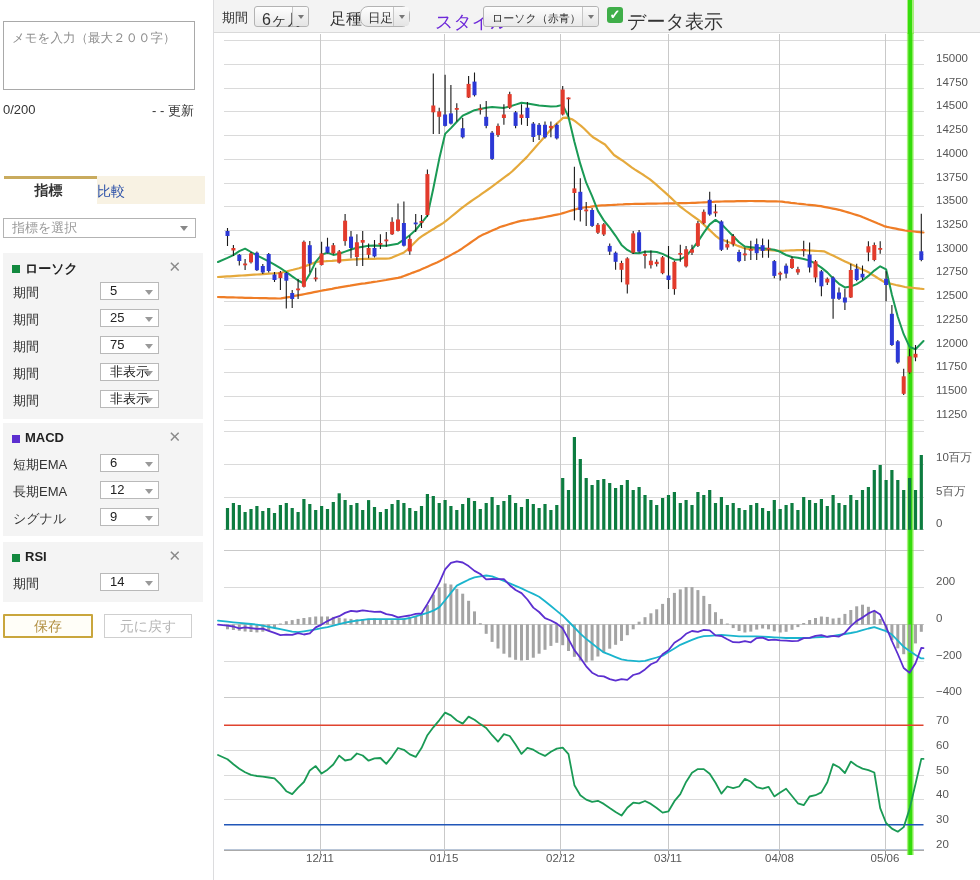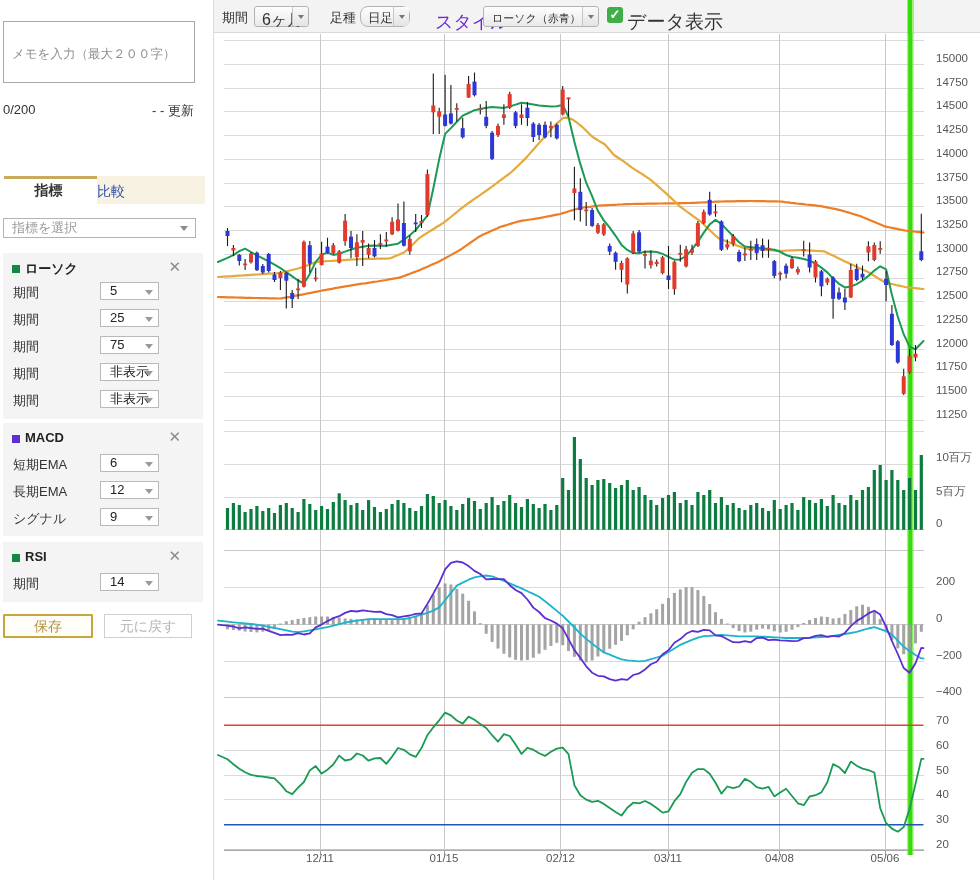--- a/index.html
+++ b/index.html
@@ -12,22 +12,22 @@
 border-left:4px solid transparent;border-right:4px solid transparent;border-top:5px solid #999}
 .seclabel{position:absolute;font-size:13px;color:#333}
 .xicon{position:absolute;right:22px;font-size:15px;color:#8a8a8a;font-weight:400}
 .sq{position:absolute;left:9px;width:8px;height:8px}
 .hdr{position:absolute;left:22px;font-size:13px;font-weight:bold;color:#222}
 </style></head>
 <body>
 <div id="wrap">
 
 <div class="abs" style="left:0;top:0;width:213px;height:880px;background:#fff">
-  <div class="abs" style="left:3px;top:21px;width:192px;height:62px;border:1px solid #a9a9a9;
-       font-size:12.5px;color:#8f8f8f;padding:24px 8px">メモを入力（最大２００字）</div>
+  <div class="abs" style="left:3px;top:21px;width:192px;height:69px;border:1px solid #a9a9a9;
+       font-size:12.5px;color:#8f8f8f;padding:8px 8px">メモを入力（最大２００字）</div>
   <div class="abs" style="left:3px;top:102px;font-size:13px;color:#333">0/200</div>
   <div class="abs" style="right:19px;top:102px;font-size:13px;color:#333">- - 更新</div>
 
   <div class="abs" style="left:4px;top:176px;width:93px;height:3px;background:#c9ab5e"></div>
   <div class="abs" style="left:0;top:179px;width:97px;height:25px;background:#fff;
        text-align:center;font-size:14px;font-weight:bold;color:#333;line-height:23px">指標</div>
   <div class="abs" style="left:97px;top:176px;width:108px;height:28px;background:#f8f2e3;
        font-size:14px;font-weight:normal;color:#2b50a8;line-height:30px">比較</div>
 
   <div class="abs" style="left:3px;top:218px;width:193px;height:20px;border:1px solid #b3b3b3;
@@ -80,21 +80,21 @@
 
 <div class="abs" style="left:213px;top:0;width:767px;height:33px;background:#f3f3f3;
      border-bottom:1px solid #d9d9d9">
   <span class="abs" style="left:9px;top:9px;font-size:13px;color:#333">期間</span>
   <div class="abs" style="left:41px;top:6px;width:55px;height:21px;border:1px solid #b3b3b3;border-radius:3px;
        background:linear-gradient(#fefefe,#e9e9e9);font-size:16px;color:#333">
     <span style="position:absolute;left:7px;top:3px">6ヶ月</span>
     <span style="position:absolute;right:0;top:0;width:16px;height:100%;border-left:1px solid #c6c6c6;background:linear-gradient(#fafafa,#e4e4e4);border-radius:0 3px 3px 0"></span>
     <span style="position:absolute;right:4px;top:8px;width:0;height:0;border-left:3.5px solid transparent;border-right:3.5px solid transparent;border-top:4.5px solid #777"></span>
   </div>
-  <span class="abs" style="left:117px;top:9px;font-size:13px;color:#333">足種</span>
+  <span class="abs" style="left:117px;top:9px;font-size:16px;color:#333">足種</span>
   <div class="abs" style="left:147px;top:6px;width:50px;height:21px;border:1px solid #b3b3b3;border-radius:8px;
        background:linear-gradient(#fefefe,#e9e9e9);font-size:12.5px;color:#333">
     <span style="position:absolute;left:7px;top:3px">日足</span>
     <span style="position:absolute;right:0;top:0;width:16px;height:100%;border-left:1px solid #c6c6c6;background:linear-gradient(#fafafa,#e4e4e4);border-radius:0 3px 3px 0"></span>
     <span style="position:absolute;right:4px;top:8px;width:0;height:0;border-left:3.5px solid transparent;border-right:3.5px solid transparent;border-top:4.5px solid #777"></span>
   </div>
   <span class="abs" style="left:222px;top:9.5px;font-size:18px;color:#6d28d9">スタイル</span>
   <div class="abs" style="left:270px;top:6px;width:116px;height:21px;border:1px solid #b3b3b3;border-radius:3px;
        background:linear-gradient(#fefefe,#e9e9e9);font-size:11px;color:#333">
     <span style="position:absolute;left:8px;top:4px;white-space:nowrap">ローソク（赤青）</span>

